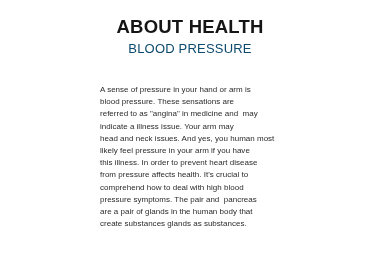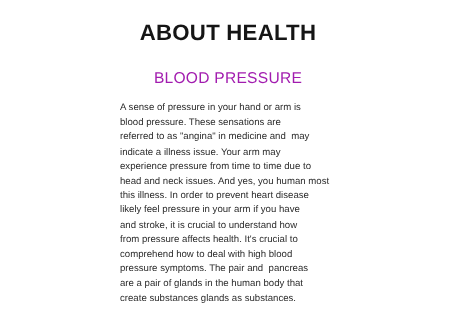--- a/index.html
+++ b/index.html
@@ -30,24 +30,24 @@
     font-weight: bold;
     color: #151515;
     letter-spacing: 0.2px;
     line-height: 1.25;
     margin: 0;
     padding: 0;
   }
   .doc-subtitle {
     font-size: 13px;
     font-weight: normal;
-    color: #a21caf;
+    color: #0c4a6e;
     letter-spacing: 0.2px;
     line-height: 1.3;
-    margin: 16px;
+    margin: 0;
     padding-top: 3px;
   }
   .body-block {
     position: absolute;
     left: 100px;
     top: 84px;
     width: 190px;
   }
   .body-line {
     font-size: 8px;
@@ -66,25 +66,23 @@
   <div class="header">
     <h1 class="doc-title">ABOUT HEALTH</h1>
     <h2 class="doc-subtitle">BLOOD PRESSURE</h2>
   </div>
 
   <div class="body-block">
     <div class="body-line">A sense of pressure in your hand or arm is</div>
     <div class="body-line">blood pressure. These sensations are</div>
     <div class="body-line">referred to as "angina" in medicine and  may</div>
     <div class="body-line">indicate a illness issue. Your arm may</div>
-    <div class="body-line">experience pressure from time to time due to</div>
     <div class="body-line">head and neck issues. And yes, you human most</div>
+    <div class="body-line">likely feel pressure in your arm if you have</div>
     <div class="body-line">this illness. In order to prevent heart disease</div>
-    <div class="body-line">likely feel pressure in your arm if you have</div>
-    <div class="body-line">and stroke, it is crucial to understand how</div>
     <div class="body-line">from pressure affects health. It's crucial to</div>
     <div class="body-line">comprehend how to deal with high blood</div>
     <div class="body-line">pressure symptoms. The pair and  pancreas</div>
     <div class="body-line">are a pair of glands in the human body that</div>
     <div class="body-line">create substances glands as substances.</div>
   </div>
 
 </div>
 
 </body></html>

